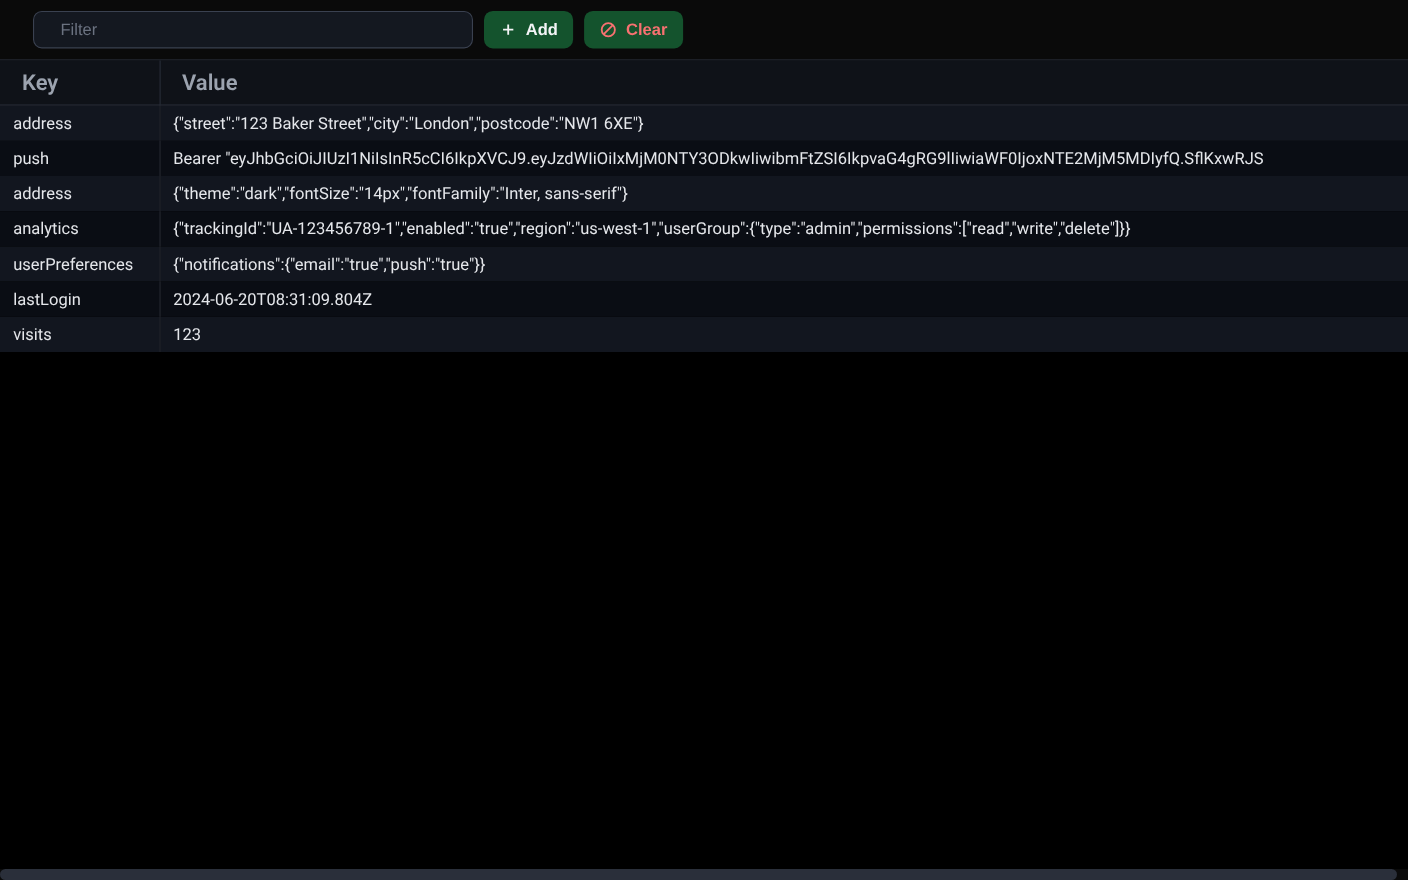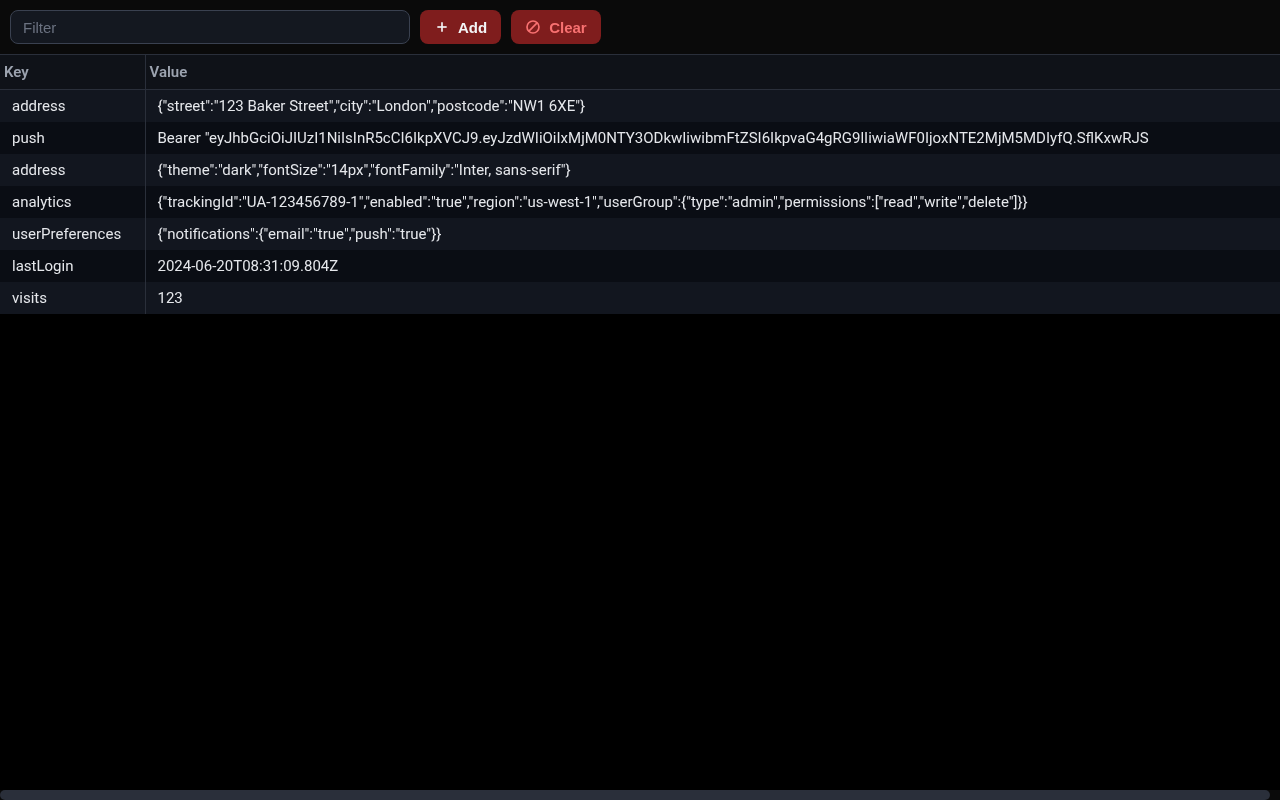--- a/index.html
+++ b/index.html
@@ -23,35 +23,36 @@
       padding: 10px;
       background: #0a0a0a;
       border-bottom: 1px solid #2a2f3a;
     }
     .filter-input {
       width: 400px;
       height: 34px;
       background: #141820;
       border: 1px solid #3a4150;
       border-radius: 8px;
-      padding: 0 12px;
+      padding: 0 24px;
       color: #e5e7eb;
       font-size: 15px;
       outline: none;
+      margin-left: 20px;
     }
     .filter-input::placeholder {
       color: #6b7280;
     }
     .btn {
       display: inline-flex;
       align-items: center;
       gap: 8px;
       height: 34px;
       padding: 0 14px;
-      background: #7f1d1d;
+      background: #14532d;
       border: none;
       border-radius: 8px;
       color: #f3f4f6;
       font-size: 15px;
       font-weight: 600;
       cursor: pointer;
     }
     .btn-clear {
       color: #f87171;
     }
@@ -64,22 +65,22 @@
     }
     .table {
       width: 100%;
       border-collapse: collapse;
     }
     .table thead th {
       text-align: left;
       background: #0f1218;
       color: #9ca3af;
       font-weight: 600;
-      font-size: 15px;
-      padding: 8px 4px;
+      font-size: 20px;
+      padding: 8px 20px;
       border-bottom: 1px solid #2a2f3a;
     }
     .table thead th:first-child {
       width: 145px;
       border-right: 1px solid #2a2f3a;
     }
     .table tbody td {
       padding: 7px 12px;
       color: #e5e7eb;
       font-size: 15px;

